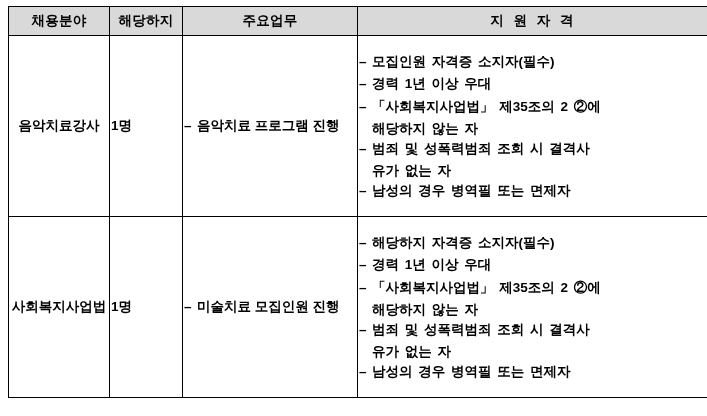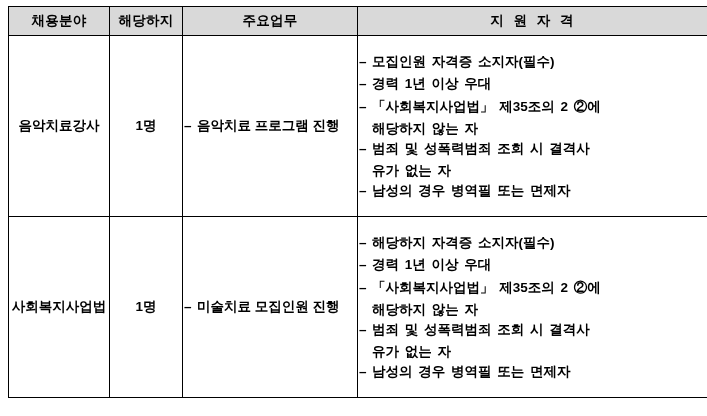--- a/index.html
+++ b/index.html
@@ -46,21 +46,21 @@
   th.col-duty    { width: 172px; margin-left: 38px; }
   th.col-qual    { width: 349px; }
   .hdr-spaced {
     letter-spacing: 3px;
   }
   td.cell-field {
     text-align: center;
     padding: 0 2px;
   }
   td.cell-count {
-    text-align: center;
+    text-align: left;
   }
   td.cell-duty {
     padding: 0 6px 0 8px;
     white-space: nowrap;
     margin-top: 42px;
   }
   .dash-line {
     display: block;
     position: relative;
     padding-left: 13px;

